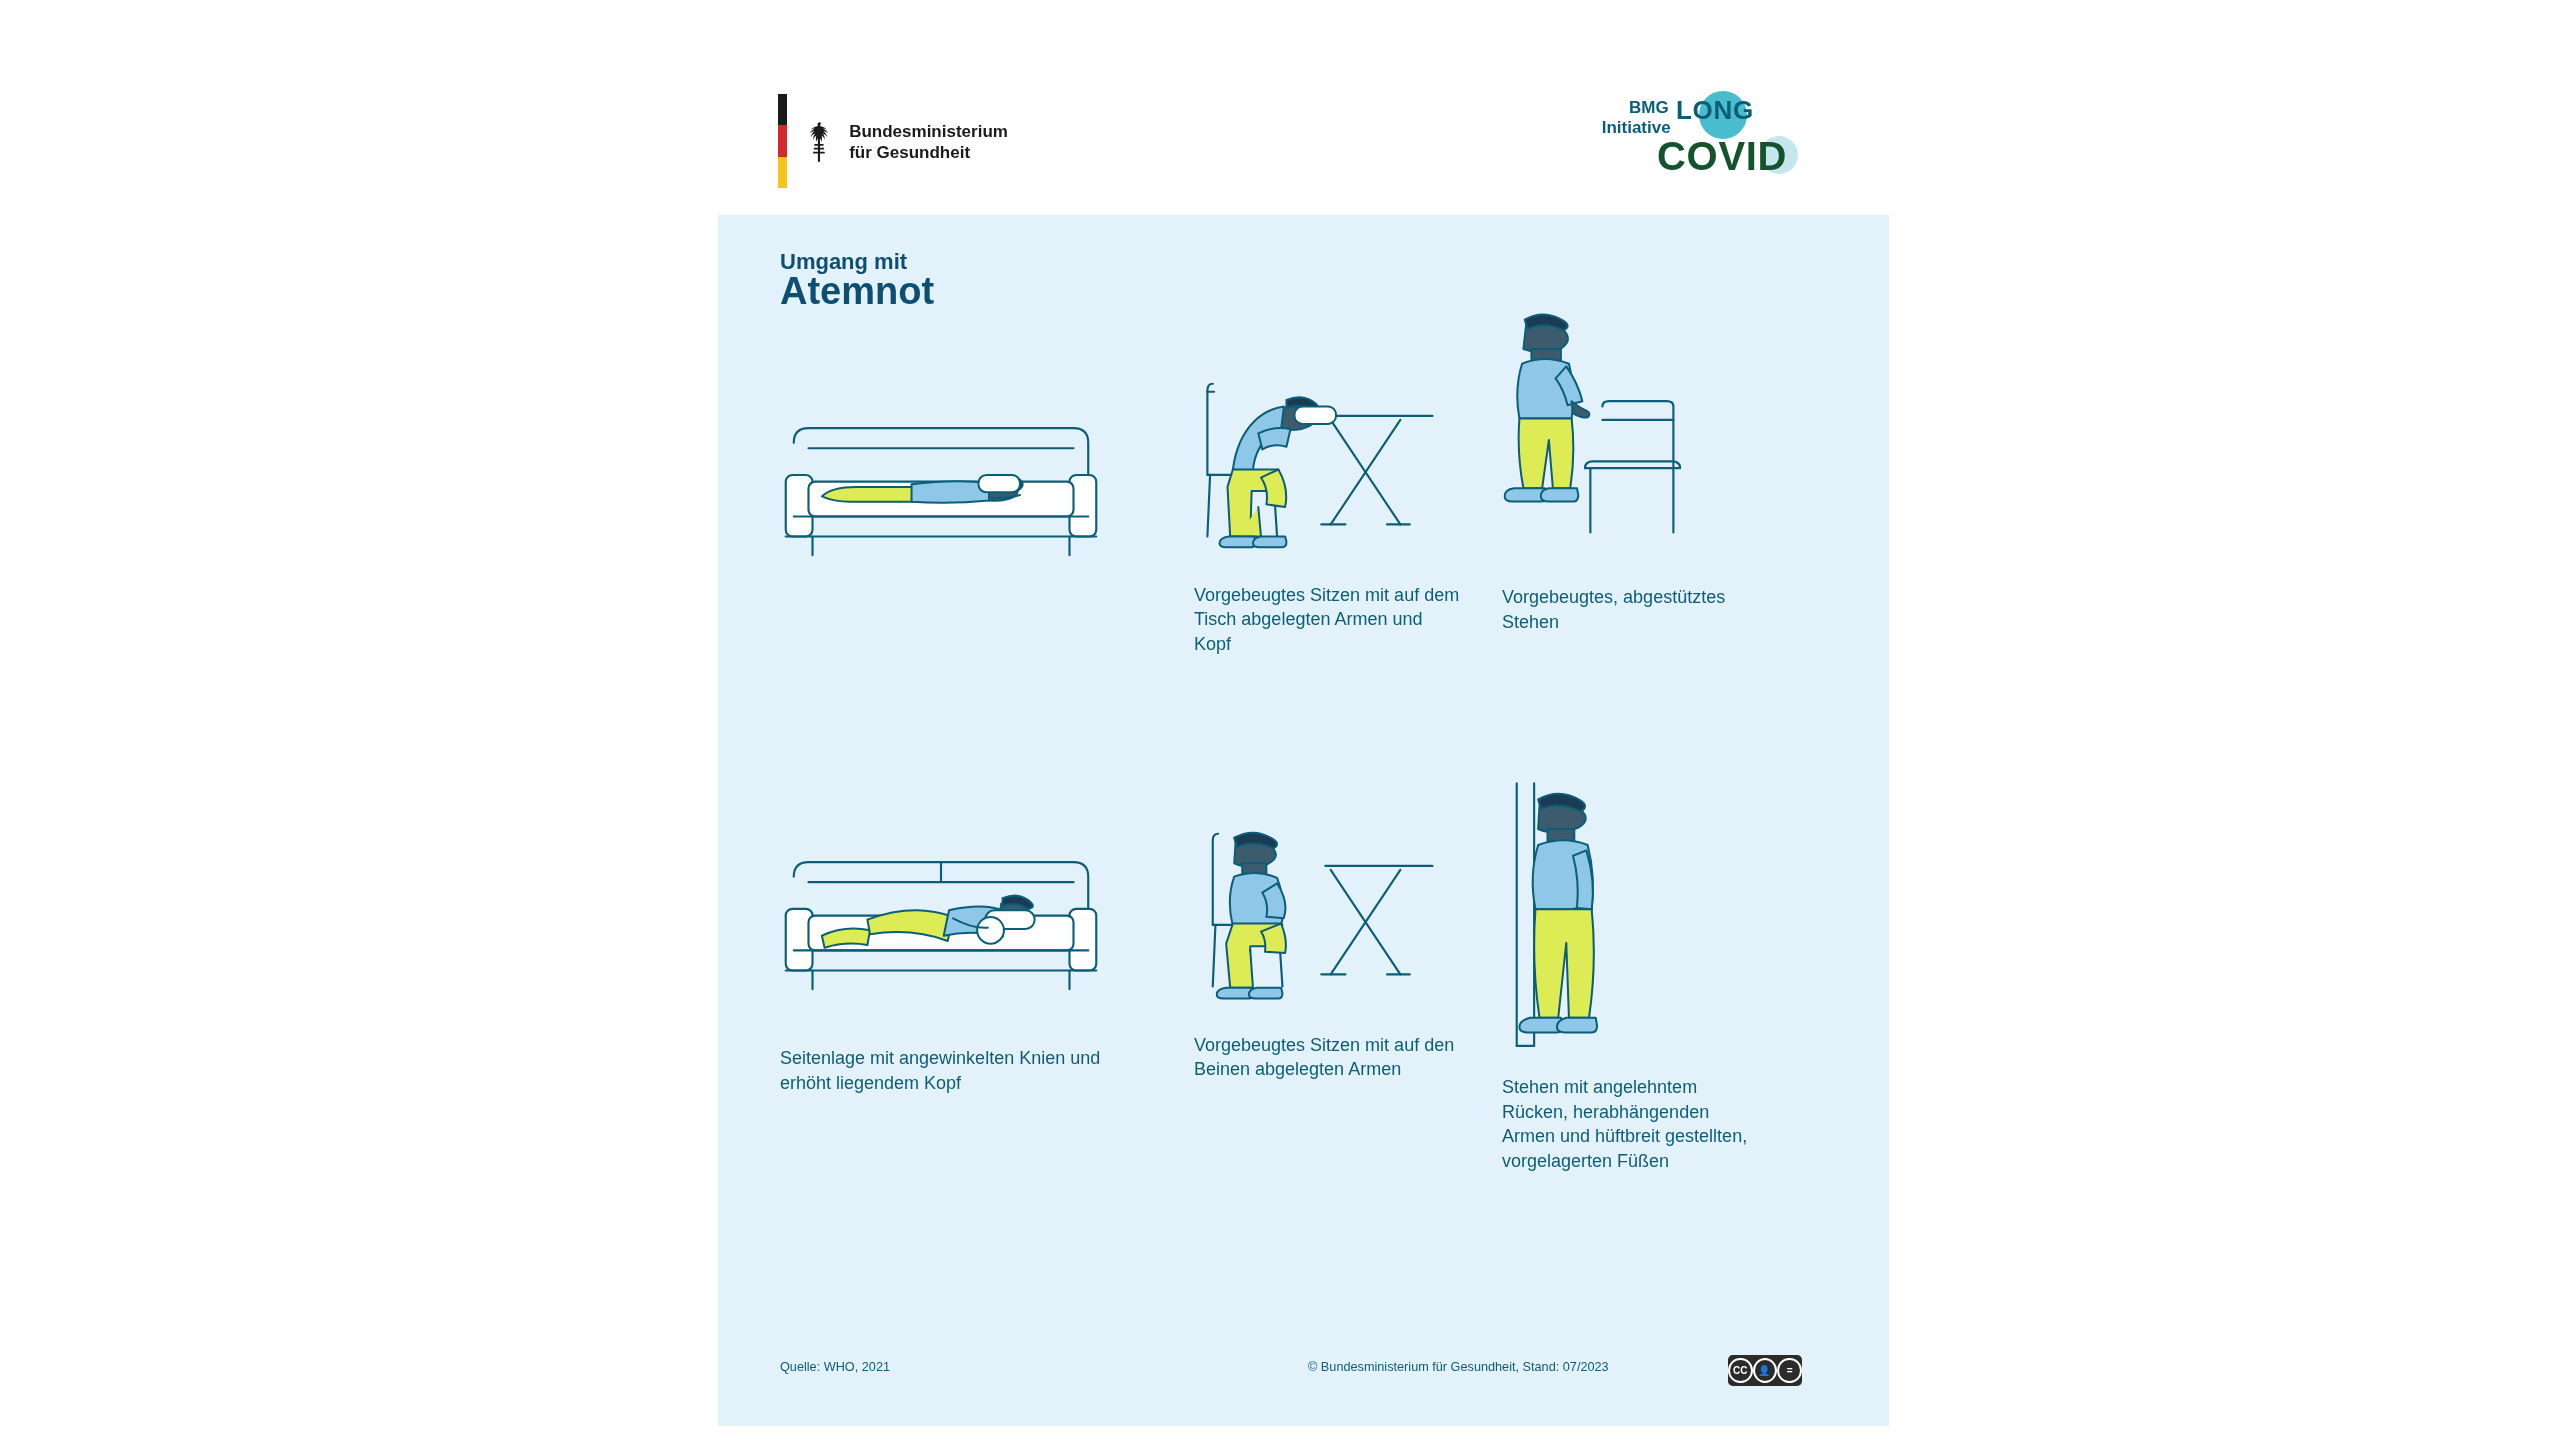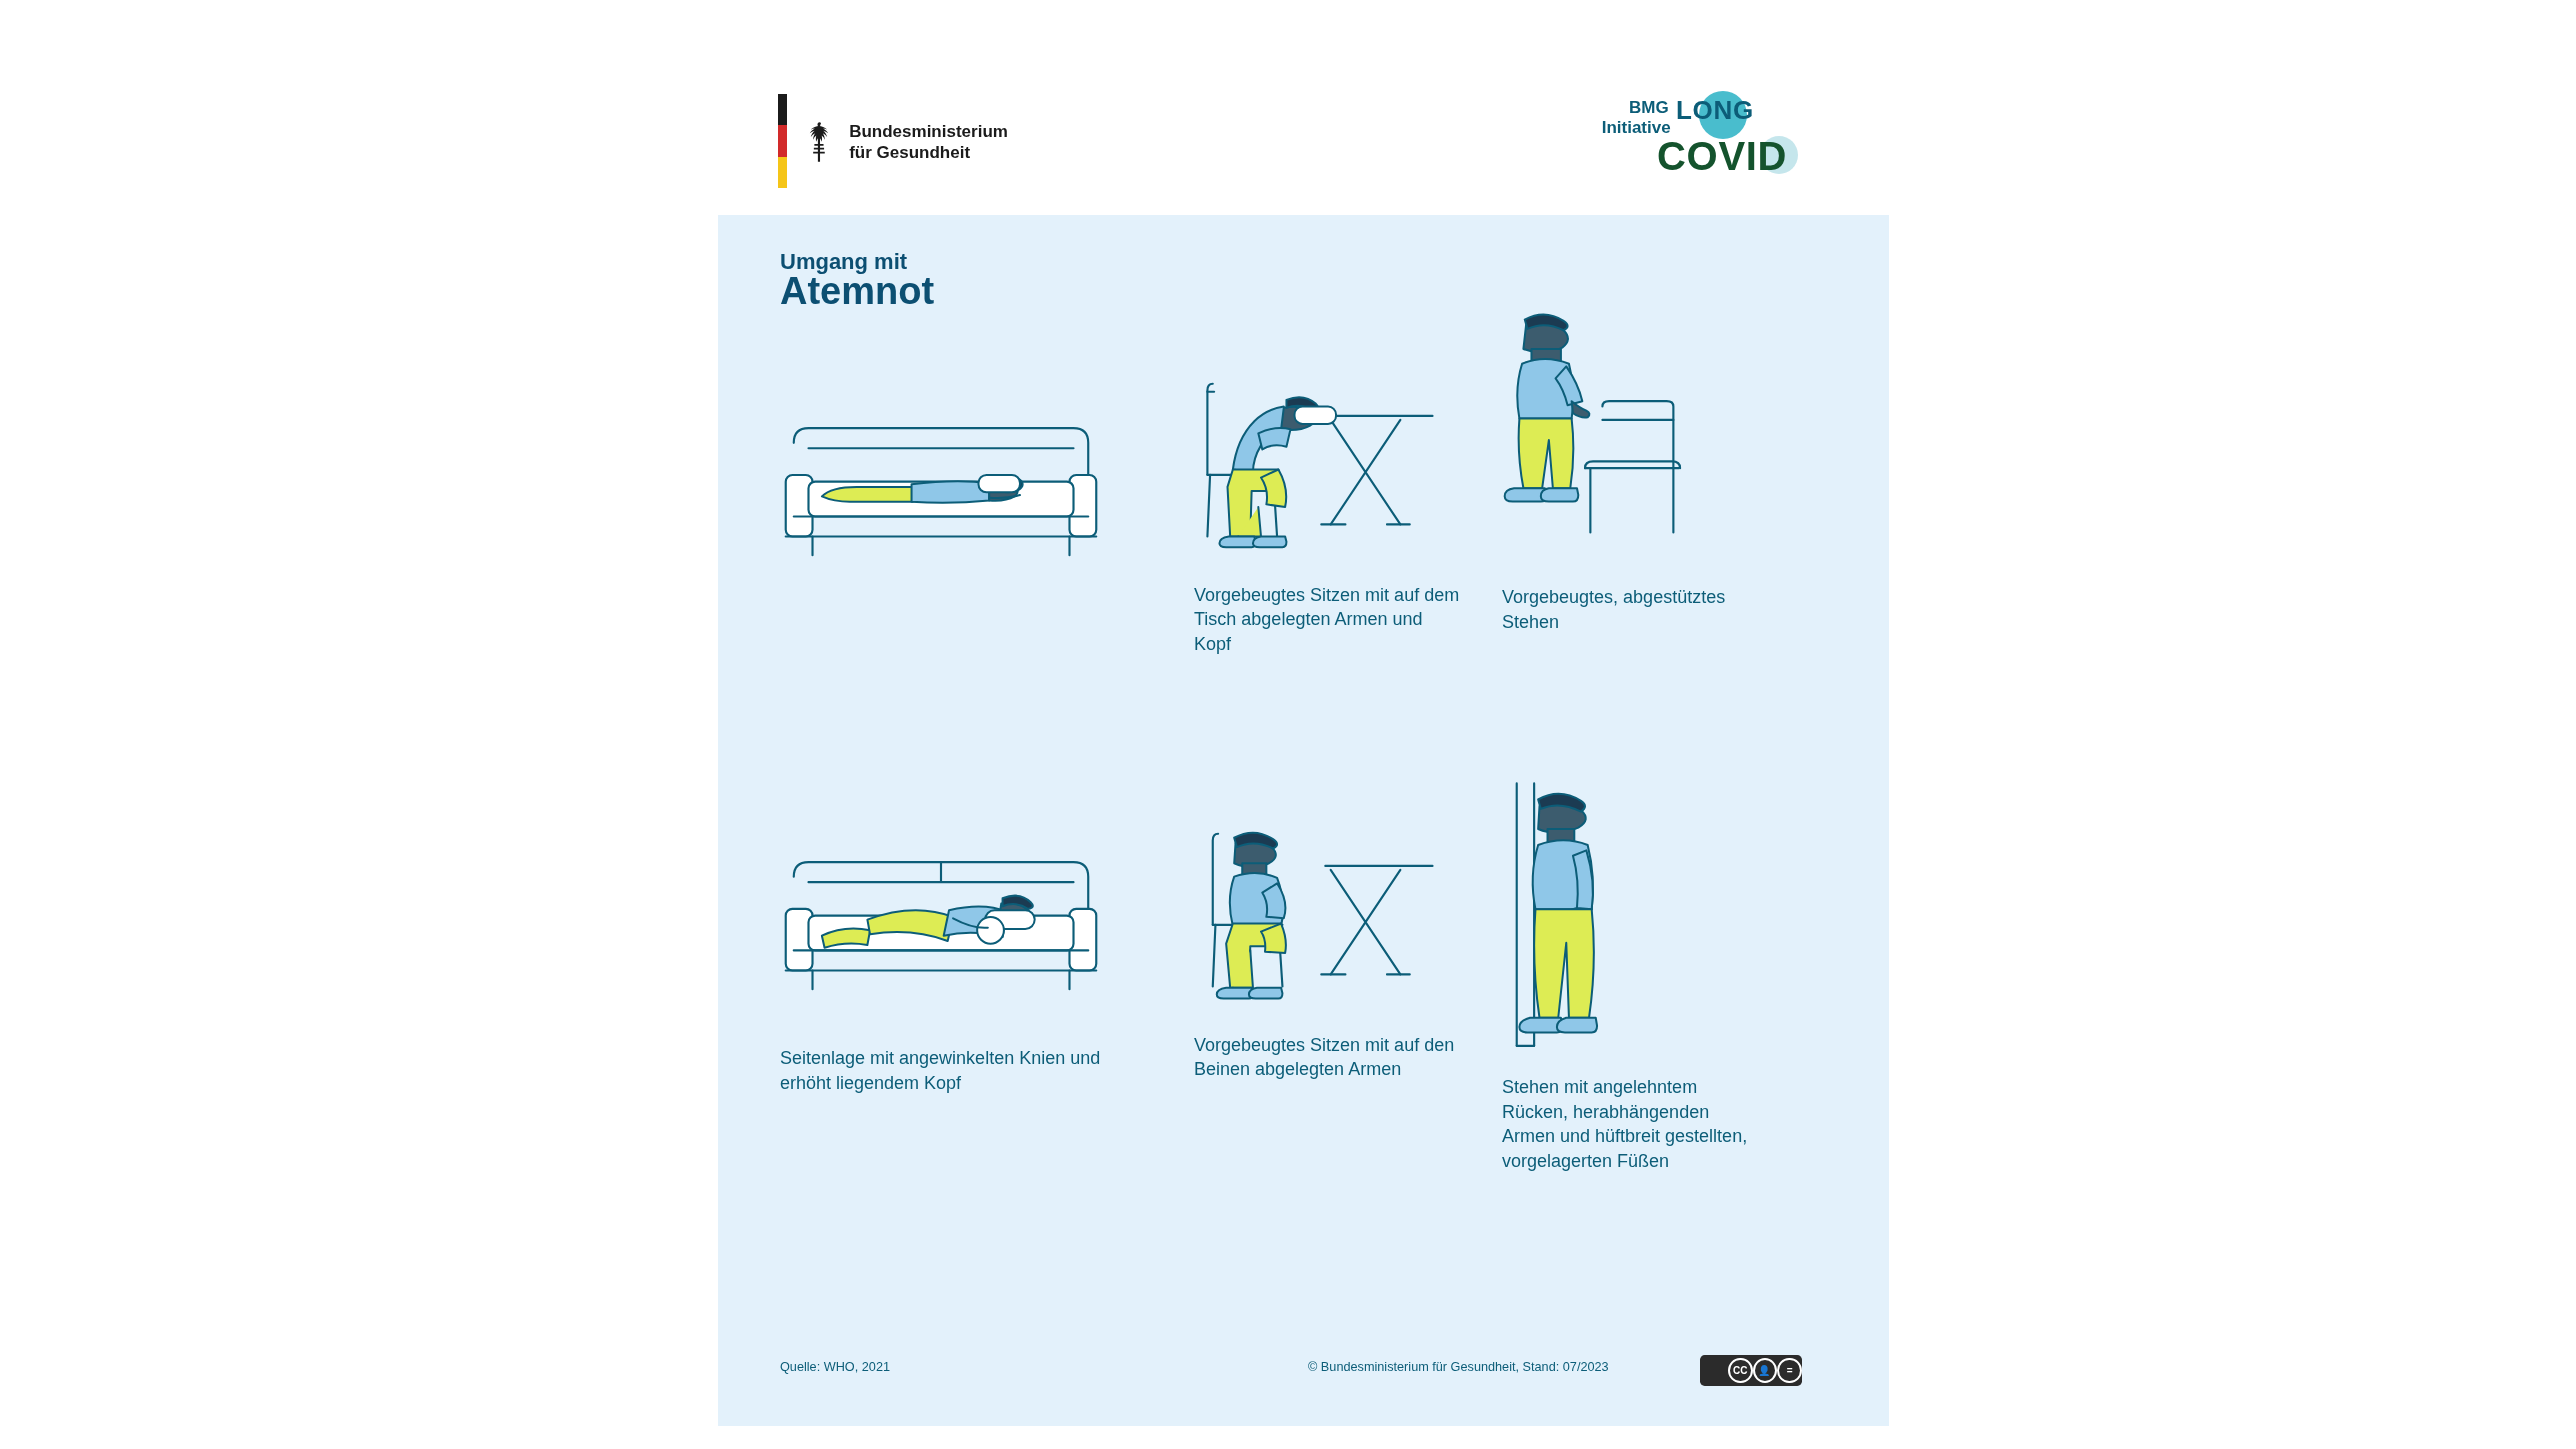--- a/index.html
+++ b/index.html
@@ -35,21 +35,21 @@
   .lc-bubble2{position:absolute;left:165px;top:50px;width:38px;height:38px;border-radius:50%;background:#bfe3ea;opacity:.9;}
   
   .kicker{position:absolute;left:62px;top:207px;font-size:22px;font-weight:bold;color:#0c4f72;margin-top:8px;}
   .title{position:absolute;left:62px;top:236px;font-size:38px;font-weight:bold;color:#0c4f72;}
   .cell{position:absolute;}
   .caption{font-size:18px;line-height:1.37;color:#0c5d78;font-weight:500;}
   .figwrap{position:relative;}
   .footer{position:absolute;left:0;bottom:0;width:100%;height:81px;}
   .src{position:absolute;left:62px;bottom:52px;font-size:12.7px;color:#0c5d78;}
   .copy{position:absolute;left:590px;bottom:52px;font-size:12.7px;color:#0c5d78;}
-  .cc{position:absolute;right:87px;bottom:40px;width:74px;height:31px;background:#2b2b2b;border-radius:4.7px;display:flex;align-items:center;justify-content:space-around;padding-left:28px;}
+  .cc{position:absolute;right:87px;bottom:40px;width:74px;height:31px;background:#2b2b2b;border-radius:4.7px;display:flex;align-items:center;justify-content:space-around;}
   .cc .circ{width:21.5px;height:21.5px;border-radius:50%;border:2px solid #ffffff;color:#fff;font-size:10px;display:flex;align-items:center;justify-content:center;font-weight:bold;}
 </style>
 </head>
 <body>
 
 <div class="poster">
 
   <div class="header-band">
 
     <div class="bmg-logo">

